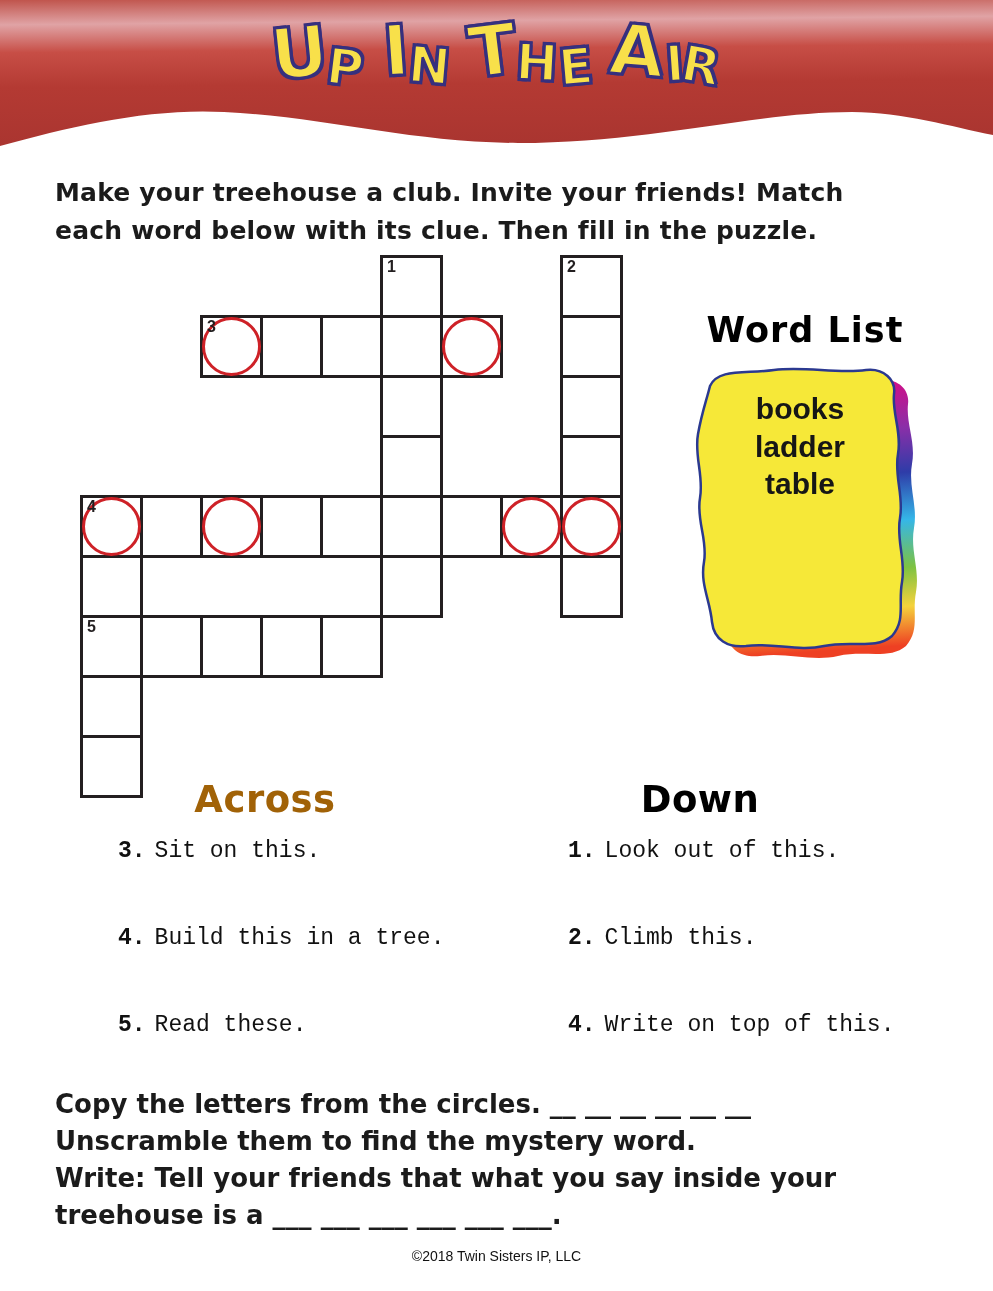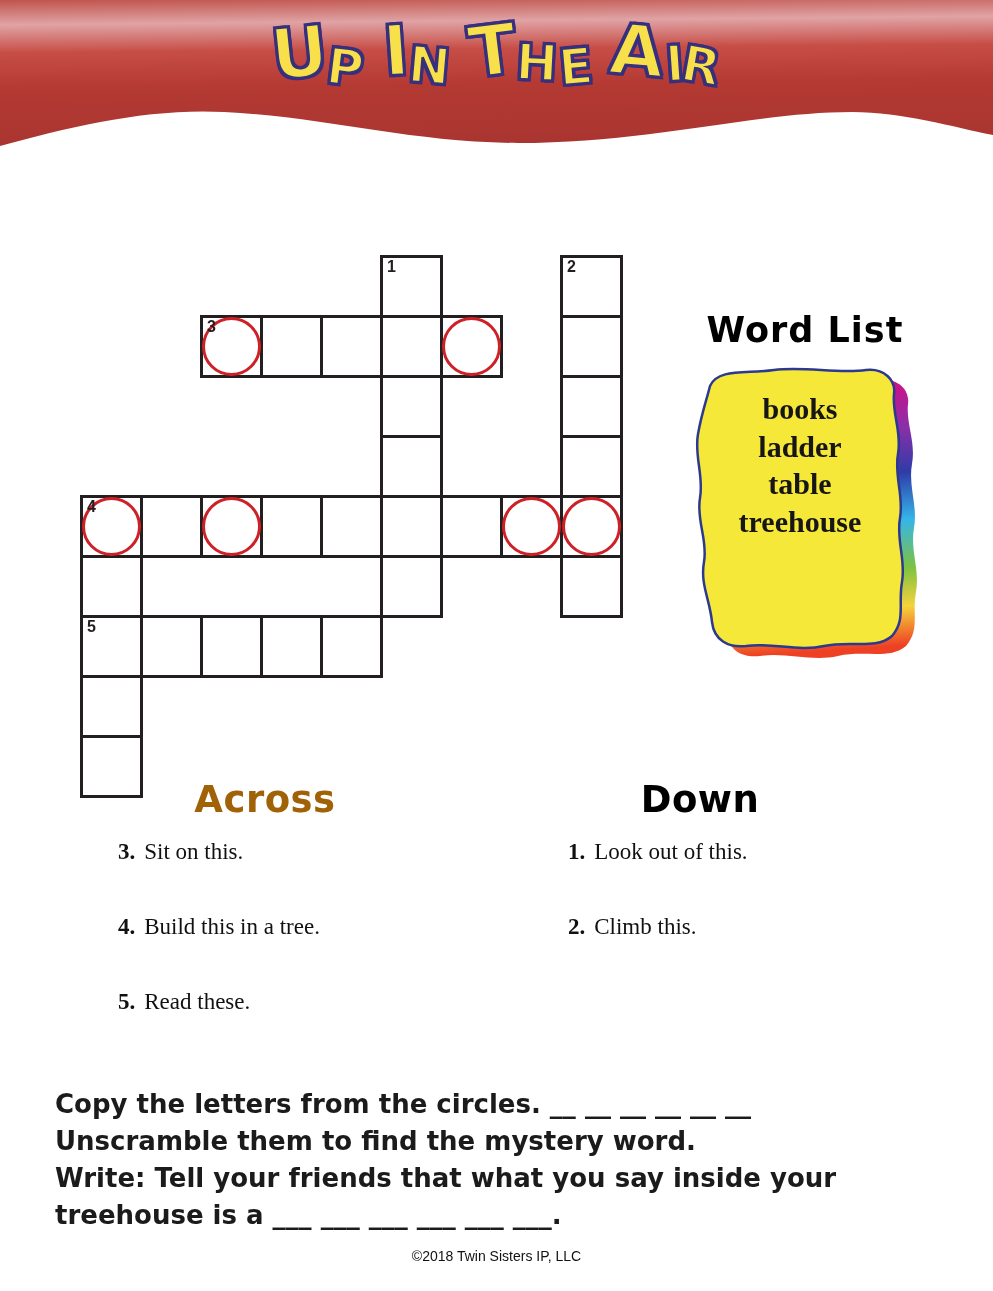--- a/index.html
+++ b/index.html
@@ -42,30 +42,30 @@
     box-sizing:border-box;z-index:1;
   }
   
   .wl-title{
     position:absolute;left:655px;top:310px;width:300px;text-align:center;
     font-size:35px;font-weight:bold;color:#000;letter-spacing:1px;
   }
   .blob-svg{position:absolute;left:688px;top:358px;}
   .wl-words{
     position:absolute;left:700px;top:390px;width:200px;text-align:center;
-    font-family:Liberation Serif, serif;font-weight:bold;
+    font-family:Liberation Sans, sans-serif;font-weight:bold;
     font-size:30px;line-height:37.5px;color:#161616;z-index:2;
   }
   
   .clues-head{position:absolute;top:778px;font-size:37px;font-weight:bold;letter-spacing:.5px;}
   .clues-head.across{left:140px;width:250px;text-align:center;}
   .clues-head.down{left:580px;width:240px;text-align:center;}
   .clue-col{
-    position:absolute;top:838px;display:flex;flex-direction:column;gap:48px;
-    font-family:Liberation Serif, serif;font-size:23px;line-height:27px;color:#111;
+    position:absolute;top:838px;display:flex;flex-direction:column;gap:60px;
+    font-family:Liberation Mono, monospace;font-size:23px;line-height:27px;color:#111;
   }
   .clue-col.across{left:118px;}
   .clue-col.down{left:568px;}
   .clue-num{font-weight:bold;margin-right:9px;}
   
   .mystery{
     position:absolute;left:55px;top:1086px;width:930px;
     font-size:26px;font-weight:bold;line-height:37px;color:#1b1b1b;white-space:nowrap;
   }
   
@@ -86,20 +86,22 @@
       <stop offset="0.6" stop-color="#b43a33"></stop>
       <stop offset="1" stop-color="#aa3530"></stop>
     </linearGradient>
   </defs>
   <path d="M0,0 L993,0 L993,135 C952,127 903,112 852,112 C755,112 650,143 518,143 C406,142 328,117 224,112 C150,108 72,126 0,146 Z" fill="url(#bannerGrad)"></path>
 </svg>
 
 <div class="page-title"><span class="tl big" style="transform: rotate(-6deg) translateY(2px);">U</span><span class="tl small" style="transform: rotate(7deg) translateY(10px);">P</span><span class="tsp"></span><span class="tl big" style="transform: rotate(-4deg) translateY(0px);">I</span><span class="tl small" style="transform: rotate(5deg) translateY(8px);">N</span><span class="tsp"></span><span class="tl big" style="transform: rotate(-7deg) translateY(0px);">T</span><span class="tl small" style="transform: rotate(3deg) translateY(5px);">H</span><span class="tl small" style="transform: rotate(-5deg) translateY(9px);">E</span><span class="tsp"></span><span class="tl big" style="transform: rotate(5deg) translateY(0px);">A</span><span class="tl small" style="transform: rotate(-4deg) translateY(6px);">I</span><span class="tl small" style="transform: rotate(10deg) translateY(8px);">R</span></div>
 
 <div class="intro">
+  <div>Make your treehouse a club.  Invite your friends!  Match</div>
+  <div>each word below with its clue. Then fill in the puzzle.</div>
 </div>
 
 <div class="grid">
     <div class="cell" style="left: 300px; top: 0px;">
       <span class="cellnum">1</span>
     </div>
     <div class="cell" style="left: 480px; top: 0px;">
       <span class="cellnum">2</span>
     </div>
     <div class="cell" style="left: 120px; top: 60px;">
@@ -163,33 +165,33 @@
     </linearGradient>
     <path id="blobPath" d="M22,28 C30,10 58,16 86,12 C116,8 150,16 178,12 C196,10 208,22 206,36 C204,56 214,74 210,96 C206,118 216,138 212,160 C208,182 218,202 214,224 C210,246 218,262 204,278 C188,292 162,282 136,288 C110,294 84,284 58,288 C40,290 26,282 24,264 C22,242 12,226 16,204 C20,182 8,162 12,140 C16,118 6,98 10,76 C14,54 18,44 22,28 Z"></path>
   </defs>
   <use href="#blobPath" transform="translate(14,10)" fill="url(#rainbowGrad)"></use>
   <use href="#blobPath" fill="#f6e838" stroke="#2b3990" stroke-width="2.5"></use>
 </svg>
 <div class="wl-words">
     <div class="wl-word">books</div>
     <div class="wl-word">ladder</div>
     <div class="wl-word">table</div>
-    <div class="wl-word">treehouse</div>
   </div>
 
 <div class="clues-head across" style="color: #a16207;">Across</div>
 <div class="clues-head down" style="color: #000000;">Down</div>
 <div class="clue-col across">
     <div class="clue"><span class="clue-num">3.</span><span class="clue-text">Sit on this.</span></div>
     <div class="clue"><span class="clue-num">4.</span><span class="clue-text">Build this in a tree.</span></div>
     <div class="clue"><span class="clue-num">5.</span><span class="clue-text">Read these.</span></div>
   </div>
 <div class="clue-col down">
     <div class="clue"><span class="clue-num">1.</span><span class="clue-text">Look out of this.</span></div>
     <div class="clue"><span class="clue-num">2.</span><span class="clue-text">Climb this.</span></div>
+    <div class="clue"><span class="clue-num">4.</span><span class="clue-text">Write on top of this.</span></div>
   </div>
 
 <div class="mystery">
     <div class="m-line">Copy the letters from the circles. __ __ __ __ __ __</div>
     <div class="m-line">Unscramble them to find the mystery word.</div>
     <div class="m-line">Write: Tell your friends that what you say inside your</div>
     <div class="m-line">treehouse is a ___ ___ ___ ___ ___ ___.</div>
   </div>
 
 <div class="copyright">©2018 Twin Sisters IP, LLC</div>

